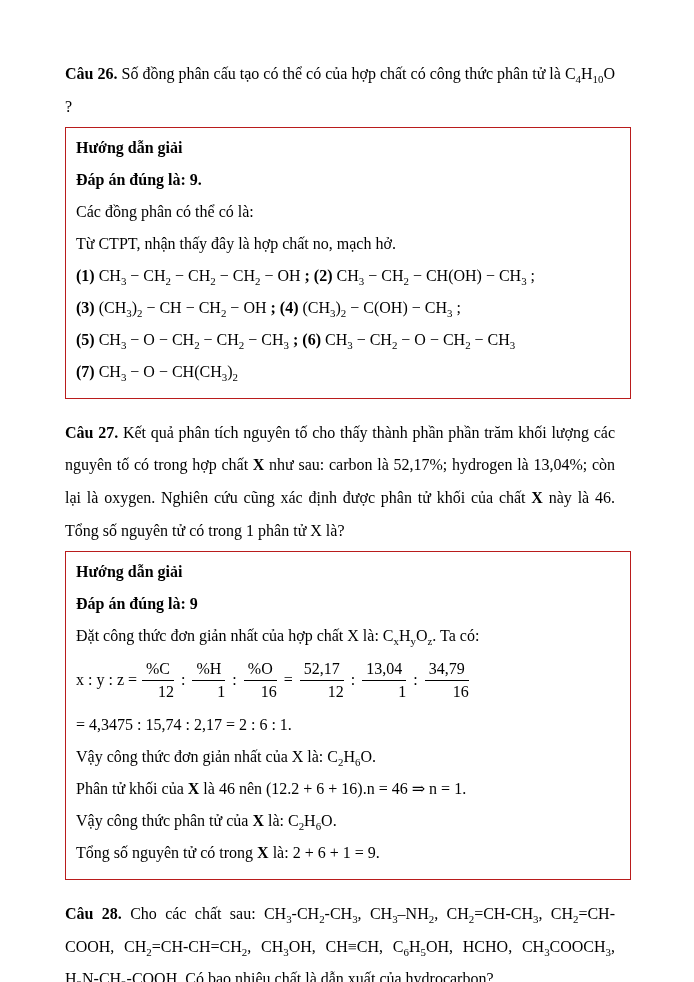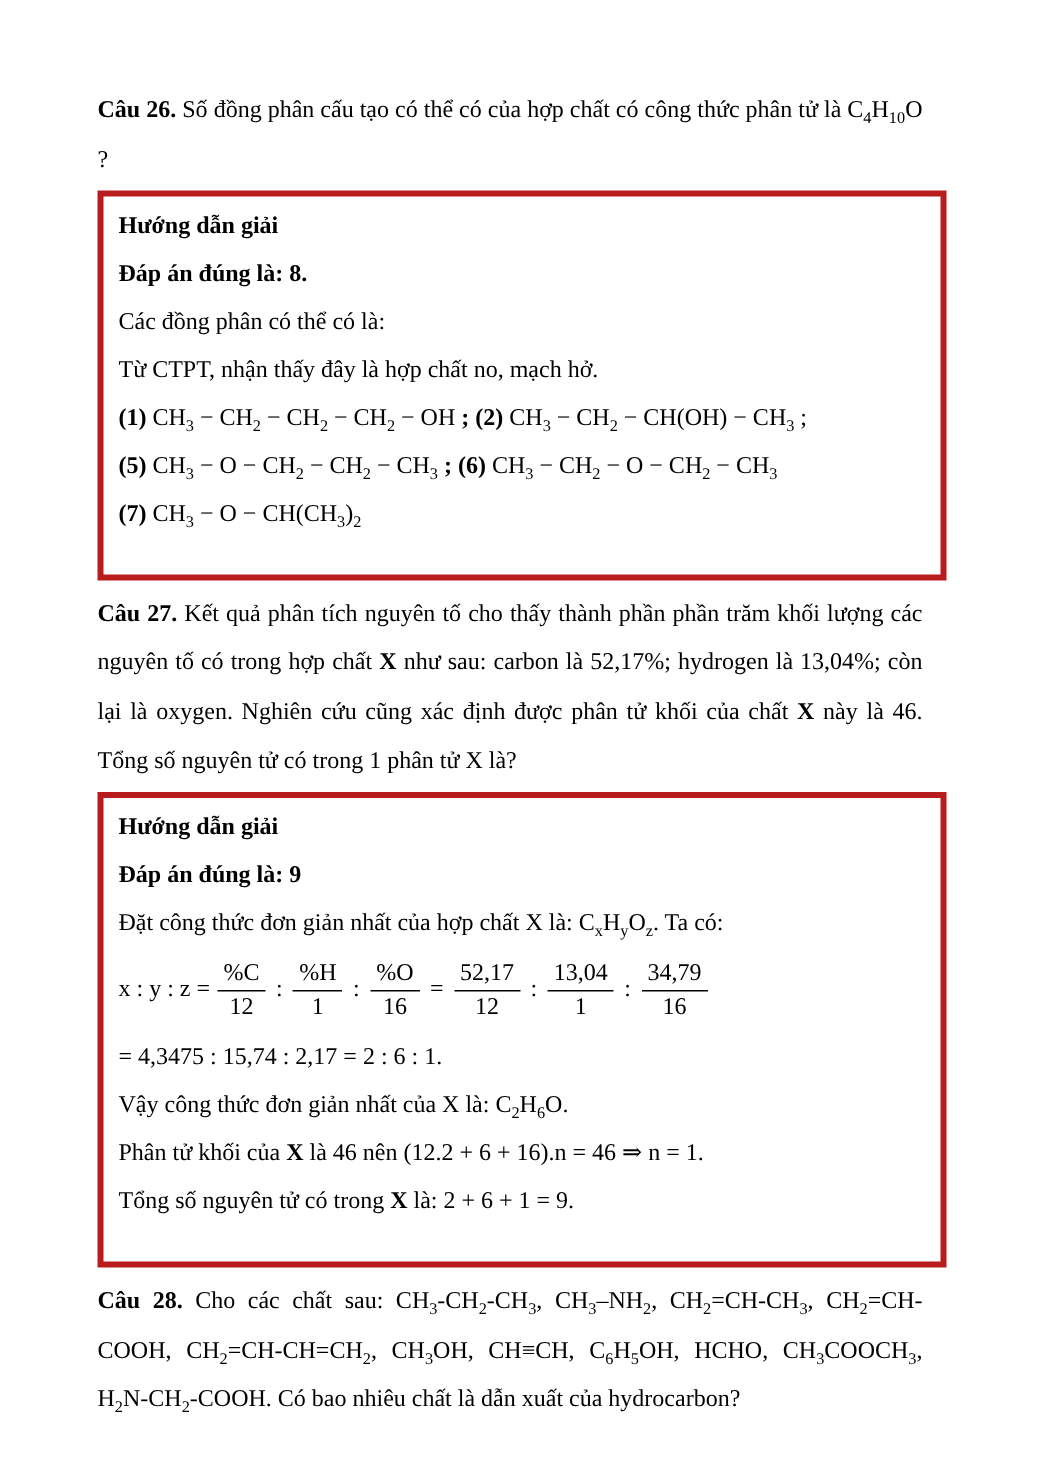--- a/index.html
+++ b/index.html
@@ -18,23 +18,23 @@
     padding: 58px 63px 30px 65px;
     background: #ffffff;
   }
   .para {
     text-align: justify;
     line-height: 2.05;
     margin: 0 16px 2px 0;
   }
   .para b { font-weight: bold; }
   .solution-box {
-    border: 4px solid #b91c1c;
-    padding: 4px 10px 24px 10px;
-    margin: 3px 0 7px 0;
+    border: 1px solid #b91c1c;
+    padding: 4px 10px 10px 10px;
+    margin: 3px 0 18px 0;
   }
   .line {
     line-height: 2.0;
     text-align: left;
   }
   .bold { font-weight: bold; }
   sub { font-size: 0.68em; line-height: 0; }
   .eq-line {
     display: flex;
     align-items: center;
@@ -48,36 +48,38 @@
     vertical-align: middle;
   }
   .frac .num {
     display: block;
     border-bottom: 1px solid #000000;
     padding: 0 4px 1px 4px;
   }
   .frac .den {
     display: block;
     padding-top: 1px;
+    text-align: right;
   }
   .sep { padding: 0 2px; }
 </style>
 </head>
 <body>
 
 <div class="page">
 
   <p class="para"><b>Câu 26.</b><span> Số đồng phân cấu tạo có thể có của hợp chất có công thức phân tử là C<sub>4</sub>H<sub>10</sub>O ?</span></p>
 
   <div class="solution-box">
     <p class="line bold">Hướng dẫn giải</p>
-    <p class="line bold">Đáp án đúng là: 8.</p>
+    <p class="line bold">Đáp án đúng là: 9.</p>
     <p class="line">Các đồng phân có thể có là:</p>
     <p class="line">Từ CTPT, nhận thấy đây là hợp chất no, mạch hở.</p>
     <p class="line"><b>(1)</b> CH<sub>3</sub> − CH<sub>2</sub> − CH<sub>2</sub> − CH<sub>2</sub> − OH <b>; (2)</b> CH<sub>3</sub> − CH<sub>2</sub> − CH(OH) − CH<sub>3</sub> ;</p>
+    <p class="line"><b>(3)</b> (CH<sub>3</sub>)<sub>2</sub> − CH − CH<sub>2</sub> − OH <b>; (4)</b> (CH<sub>3</sub>)<sub>2</sub> − C(OH) − CH<sub>3</sub> ;</p>
     <p class="line"><b>(5)</b> CH<sub>3</sub> − O − CH<sub>2</sub> − CH<sub>2</sub> − CH<sub>3</sub> <b>; (6)</b> CH<sub>3</sub> − CH<sub>2</sub> − O − CH<sub>2</sub> − CH<sub>3</sub></p>
     <p class="line"><b>(7)</b> CH<sub>3</sub> − O − CH(CH<sub>3</sub>)<sub>2</sub></p>
   </div>
 
   <p class="para"><b>Câu 27.</b><span> Kết quả phân tích nguyên tố cho thấy thành phần phần trăm khối lượng các nguyên tố có trong hợp chất <b>X</b> như sau: carbon là 52,17%; hydrogen là 13,04%; còn lại là oxygen. Nghiên cứu cũng xác định được phân tử khối của chất <b>X</b> này là 46. Tổng số nguyên tử có trong 1 phân tử X là?</span></p>
 
   <div class="solution-box">
     <p class="line bold">Hướng dẫn giải</p>
     <p class="line bold">Đáp án đúng là: 9</p>
     <p class="line">Đặt công thức đơn giản nhất của hợp chất X là: C<sub>x</sub>H<sub>y</sub>O<sub>z</sub>. Ta có:</p>
@@ -111,18 +113,19 @@
       <span class="sep">:</span>
       <span class="frac">
           <span class="num">34,79</span>
           <span class="den">16</span>
         </span>
     </p>
 
     <p class="line">= 4,3475 : 15,74 : 2,17 = 2 : 6 : 1.</p>
     <p class="line">Vậy công thức đơn giản nhất của X là: C<sub>2</sub>H<sub>6</sub>O.</p>
     <p class="line">Phân tử khối của <b>X</b> là 46 nên (12.2 + 6 + 16).n = 46 ⇒ n = 1.</p>
+    <p class="line">Vậy công thức phân tử của <b>X</b> là: C<sub>2</sub>H<sub>6</sub>O.</p>
     <p class="line">Tổng số nguyên tử có trong <b>X</b> là: 2 + 6 + 1 = 9.</p>
   </div>
 
   <p class="para"><b>Câu 28.</b><span> Cho các chất sau: CH<sub>3</sub>-CH<sub>2</sub>-CH<sub>3</sub>, CH<sub>3</sub>–NH<sub>2</sub>, CH<sub>2</sub>=CH-CH<sub>3</sub>, CH<sub>2</sub>=CH-COOH, CH<sub>2</sub>=CH-CH=CH<sub>2</sub>, CH<sub>3</sub>OH, CH≡CH, C<sub>6</sub>H<sub>5</sub>OH, HCHO, CH<sub>3</sub>COOCH<sub>3</sub>, H<sub>2</sub>N-CH<sub>2</sub>-COOH. Có bao nhiêu chất là dẫn xuất của hydrocarbon?</span></p>
 
 </div>
 
 </body></html>

